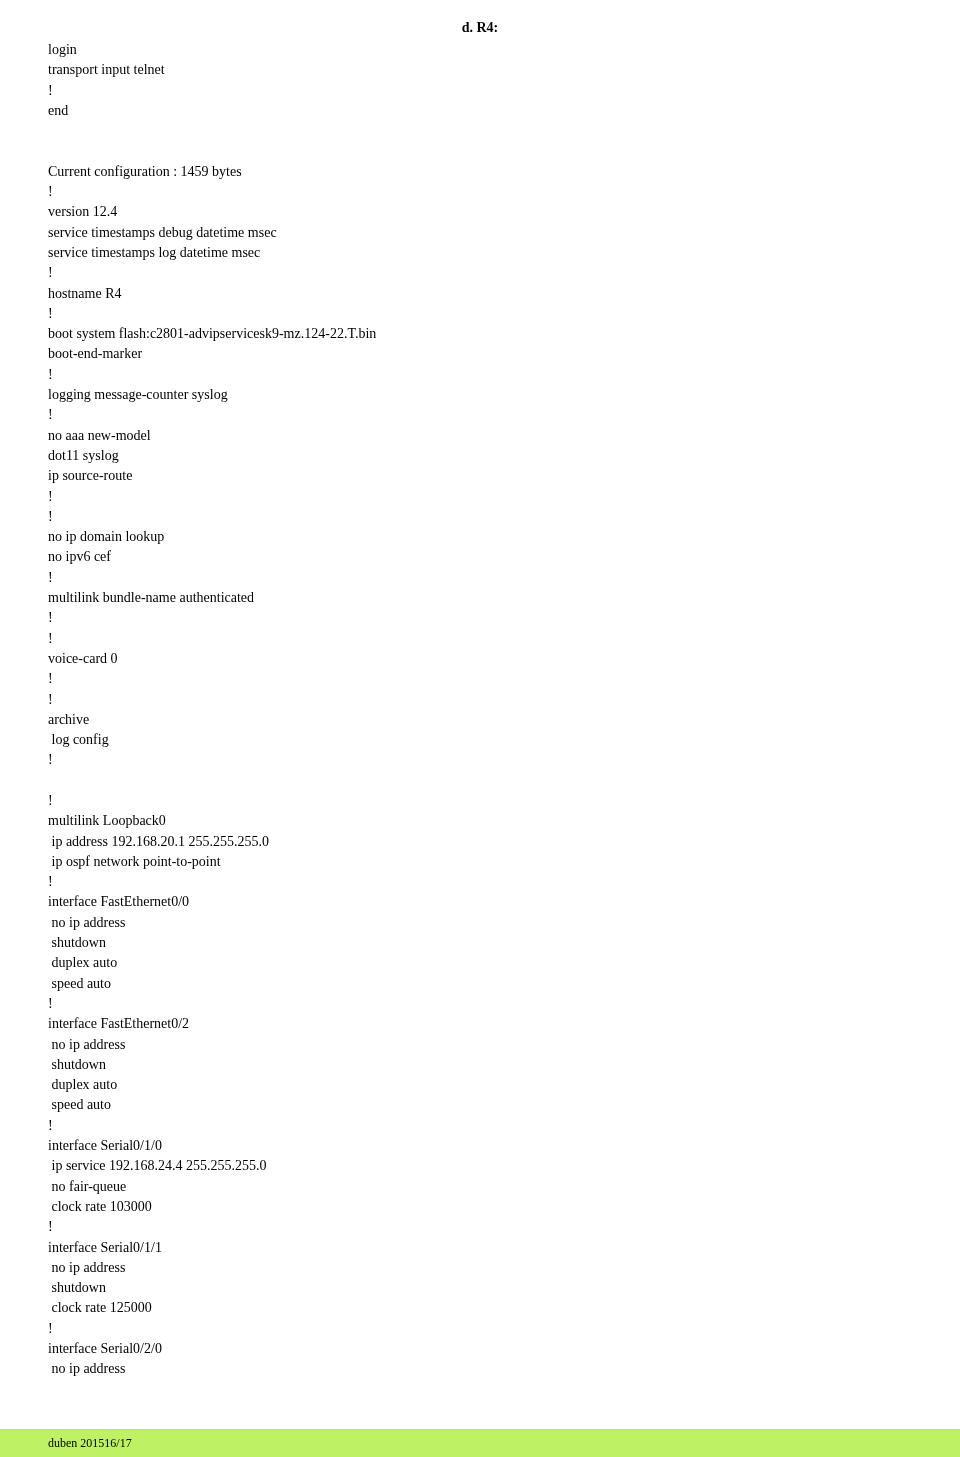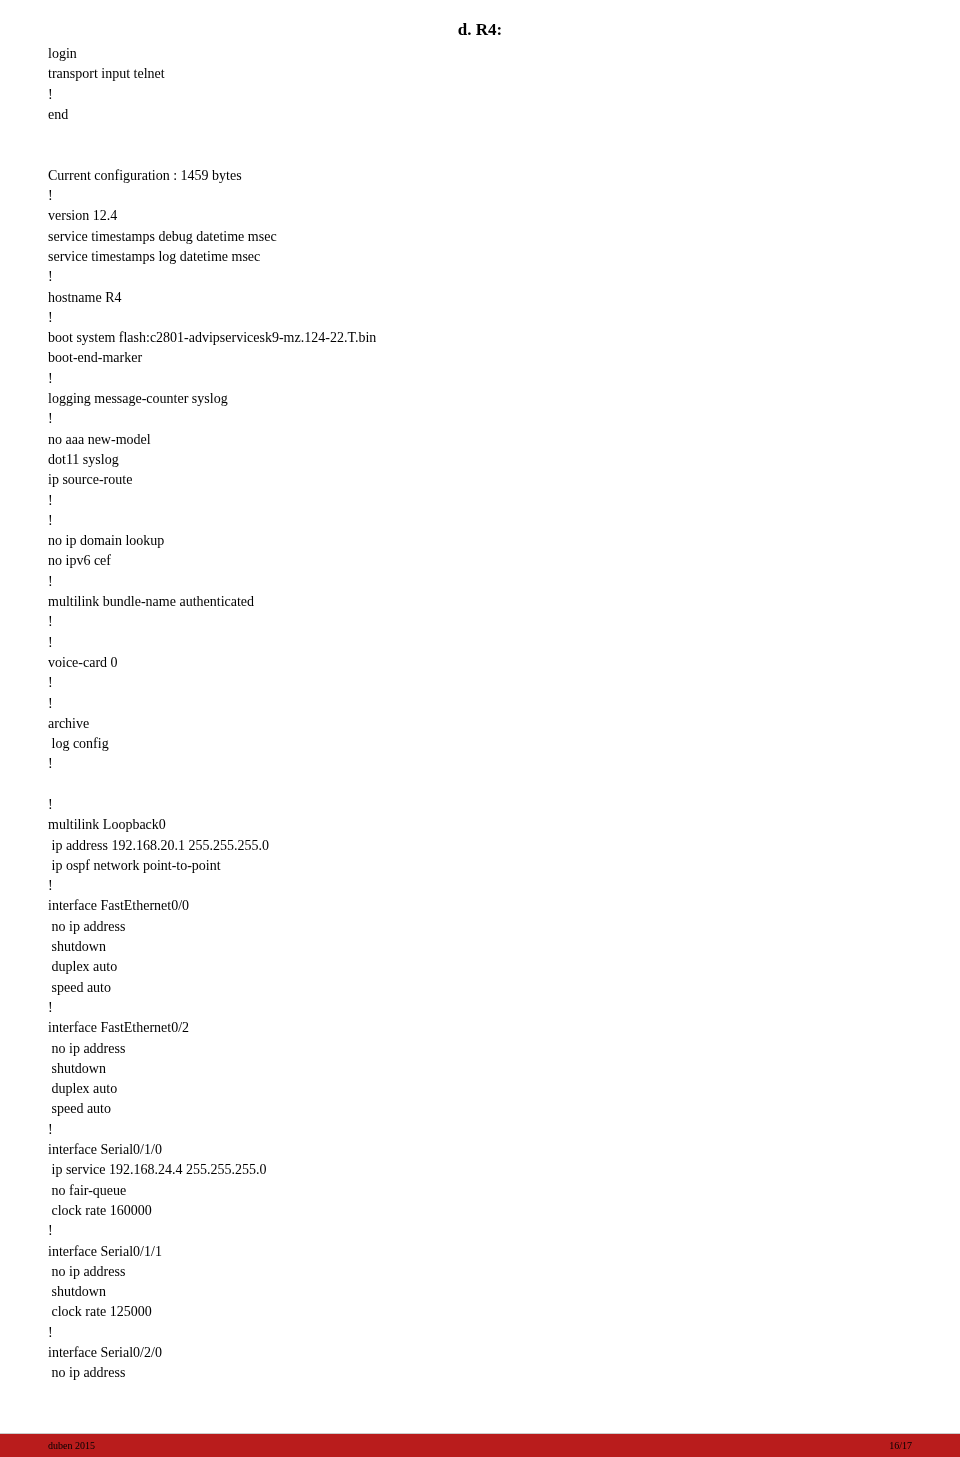--- a/index.html
+++ b/index.html
@@ -14,42 +14,41 @@
       color: #000000;
       width: 960px;
       min-height: 1457px;
       position: relative;
     }
     .page-content {
       padding: 10px 48px 60px 48px;
     }
     .section-header {
       text-align: center;
-      font-size: 17px;
+      font-size: 14px;
       font-weight: bold;
       margin-bottom: 4px;
       margin-top: 10px;
     }
     .config-line {
       font-family: 'Times New Roman', Times, serif;
       font-size: 14px;
       line-height: 1.45;
       white-space: pre;
     }
     .footer {
       position: fixed;
       bottom: 0;
       left: 0;
       width: 960px;
       display: flex;
-      justify-content: space-between;
       padding: 6px 48px;
-      font-size: 10px;
+      font-size: 12px;
       border-top: 1px solid #ccc;
-      background: #b91c1c;
+      background: #bef264;
     }
   </style>
 </head>
 <body>
 
 <div class="page-content">
 
   <div class="section-header">d.  R4:</div>
 
   <div id="config-block">
@@ -103,21 +102,21 @@
       <div class="config-line">!</div>
       <div class="config-line">interface FastEthernet0/2</div>
       <div class="config-line"> no ip address</div>
       <div class="config-line"> shutdown</div>
       <div class="config-line"> duplex auto</div>
       <div class="config-line"> speed auto</div>
       <div class="config-line">!</div>
       <div class="config-line">interface Serial0/1/0</div>
       <div class="config-line"> ip service 192.168.24.4 255.255.255.0</div>
       <div class="config-line"> no fair-queue</div>
-      <div class="config-line"> clock rate 160000</div>
+      <div class="config-line"> clock rate 103000</div>
       <div class="config-line">!</div>
       <div class="config-line">interface Serial0/1/1</div>
       <div class="config-line"> no ip address</div>
       <div class="config-line"> shutdown</div>
       <div class="config-line"> clock rate 125000</div>
       <div class="config-line">!</div>
       <div class="config-line">interface Serial0/2/0</div>
       <div class="config-line"> no ip address</div>
     </div>
 

